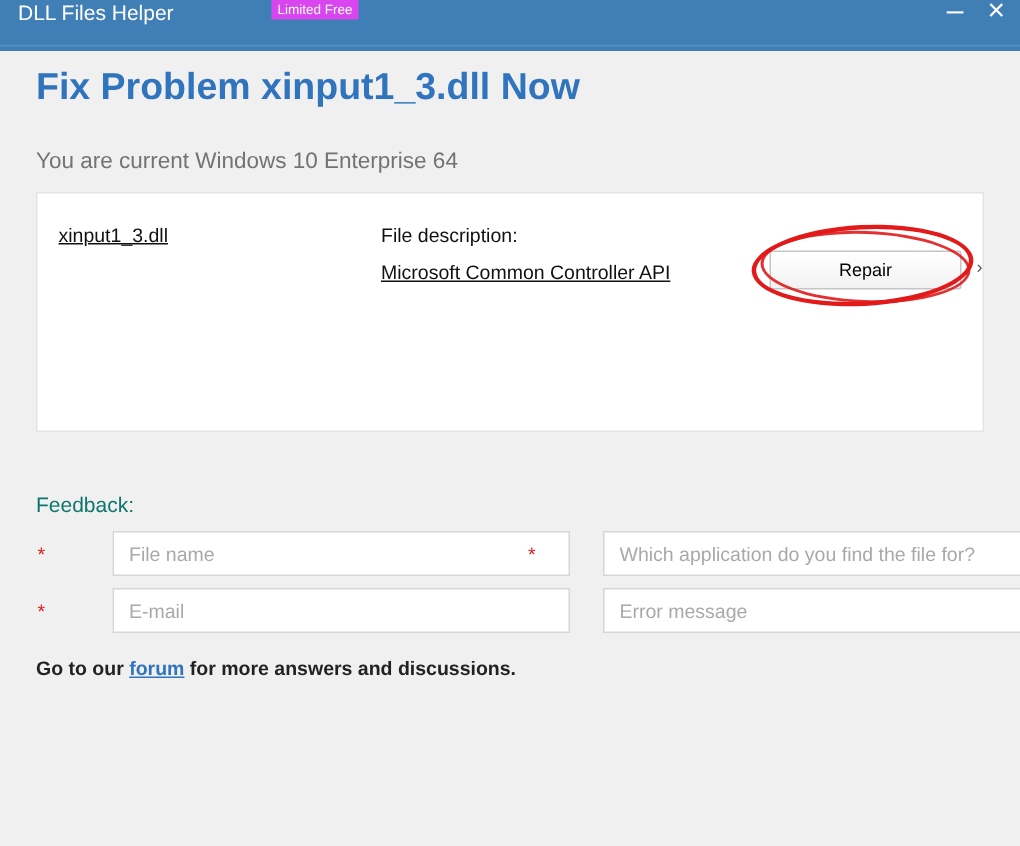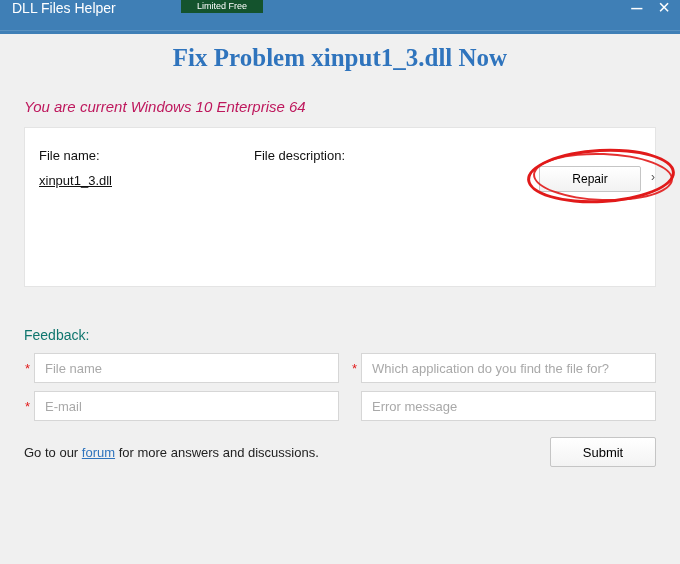--- a/index.html
+++ b/index.html
@@ -1,62 +1,62 @@
 <!DOCTYPE html>
 <html><head>
 <meta charset="utf-8">
 <style>
   * { margin:0; padding:0; box-sizing:border-box; font-family:"Segoe UI", Arial, sans-serif; }
   body { width:680px; height:564px; background:#f0f0f0; position:relative; overflow:hidden; }
 
   
   .titlebar { height:30px; background:#3f7fb6; color:#fff; display:flex; align-items:flex-start; padding:0 10px 0 12px; position:relative; }
   .titlebar .title { font-size:14px; }
-  .titlebar .badge { position:absolute; top:0; left:181px; background:#14532d; color:#fff; font-size:9px; padding:1px 16px; line-height:11px; }
+  .titlebar .badge { position:absolute; top:0; left:181px; background:#d946ef; color:#fff; font-size:9px; padding:1px 4px; line-height:11px; }
   .titlebar .ctrls { margin-left:auto; display:flex; gap:16px; align-items:center; }
   .titlebar .ctrls span { font-size:20px; line-height:14px; cursor:default; display:inline-block; }
 
   
   .subbar { height:4px; background:#3f7fb6; border-top:1px solid #5a92c1; }
 
   
   .content { padding:10px 24px 0 24px; }
 
   .back-search { font-weight:bold; font-size:14px; color:#111; margin-top:22px; margin-bottom:30px; cursor:default; }
 
-  .page-title { text-align:center; font-size:25px; font-weight:bold; color:#2f74bd; margin-bottom:26px;font-family:Liberation Serif, serif; }
+  .page-title { font-size:25px; font-weight:bold; color:#2f74bd; margin-bottom:26px; }
 
-  .os-line { font-size:15px; color:#be185d; margin-bottom:12px;font-style:italic; }
+  .os-line { font-size:15px; color:#737373; margin-bottom:12px; }
 
   .panel { background:#fff; border:1px solid #e4e4e4; padding:20px 14px 18px 14px; height:160px; position:relative; }
   .panel .row { display:flex; }
   .col-name { width:215px; }
   .col-desc { width:245px; }
   .col-btn  { flex:1; display:flex; justify-content:flex-end; align-items:flex-start; }
   .lbl { font-size:13px; color:#111; margin-bottom:10px; }
   .val { font-size:13px; color:#111;text-decoration:underline; }
   .repair-wrap { position:relative; }
-  .repair-btn { width:102px; height:26px; font-size:12px; background:linear-gradient(#fff,#f2f2f2); border:1px solid #c5c5c5; border-radius:2px; cursor:default; }
+  .repair-btn { width:128px; height:26px; font-size:12px; background:linear-gradient(#fff,#f2f2f2); border:1px solid #c5c5c5; border-radius:2px; cursor:default; }
   
   .ring { position:absolute; width:148px; height:54px; border:3px solid #e11a1a; border-radius:50%; top:-17px; left:-12px; transform:rotate(-3deg); pointer-events:none; }
   .ring2 { position:absolute; width:140px; height:48px; border:2px solid #e11a1a; border-radius:50%; top:-13px; left:-6px; transform:rotate(2deg); pointer-events:none; opacity:.9; }
   .chev { position:absolute; right:-14px; top:4px; font-size:12px; color:#555; }
 
   .feedback-lbl { font-size:14px; color:#0f766e; margin-top:40px; margin-bottom:10px; }
 
   .form-row { display:flex; gap:12px; margin-bottom:8px; }
   .field { position:relative; flex:1; }
   .field .star { position:absolute; left:-9px; top:8px; color:#e11a1a; font-size:13px; }
-  .field input { width:100%; height:30px; border:1px solid #d6d6d6; padding:0 10px; font-size:13px; color:#333; background:#fff; }
+  .field input { width:100%; height:30px; border:1px solid #d6d6d6; padding:0 10px; font-size:13px; color:#333; background:#fff;margin-left:41px; }
   .field input::placeholder { color:#a9a9a9; }
   .col-left { width:305px; flex:none; margin-left:10px; }
   .col-right { flex:1; margin-left:10px; }
 
   .footer { display:flex; align-items:center; margin-top:16px; }
-  .forum-line { font-size:13px; color:#222; }
+  .forum-line { font-size:13px; color:#222;font-weight:bold; }
   .forum-line a { color:#2f74bd; text-decoration:underline; cursor:default; }
   .submit-btn { margin-left:auto; width:106px; height:30px; font-size:13px; background:linear-gradient(#fff,#f3f3f3); border:1px solid #c5c5c5; border-radius:2px; cursor:default; }
 </style>
 </head>
 <body>
 
 <div class="titlebar">
   <span class="title">DLL Files Helper</span>
   <span class="badge">Limited Free</span>
   <div class="ctrls">
@@ -69,25 +69,25 @@
 <div class="content">
 
 
   <div class="page-title">Fix Problem xinput1_3.dll Now</div>
 
   <div class="os-line">You are current Windows 10 Enterprise 64</div>
 
   <div class="panel">
     <div class="row">
       <div class="col-name">
-        <div class="lbl">File name:</div>
         <div class="val">xinput1_3.dll</div>
       </div>
       <div class="col-desc">
         <div class="lbl">File description:</div>
+        <div class="val">Microsoft Common Controller API</div>
       </div>
       <div class="col-btn">
         <div class="repair-wrap" style="margin-top:18px;">
           <button class="repair-btn">Repair</button>
           <span class="chev">›</span>
           <div class="ring"></div>
           <div class="ring2"></div>
         </div>
       </div>
     </div>
@@ -113,16 +113,15 @@
     </div>
     <div class="field col-right">
       <input type="text" placeholder="Error message" style="">
     </div>
   </div>
 
   <div class="footer">
     <div class="forum-line">
       <span>Go to our </span><a>forum</a><span> for more answers and discussions.</span>
     </div>
-    <button class="submit-btn">Submit</button>
   </div>
 
 </div>
 
 </body></html>

